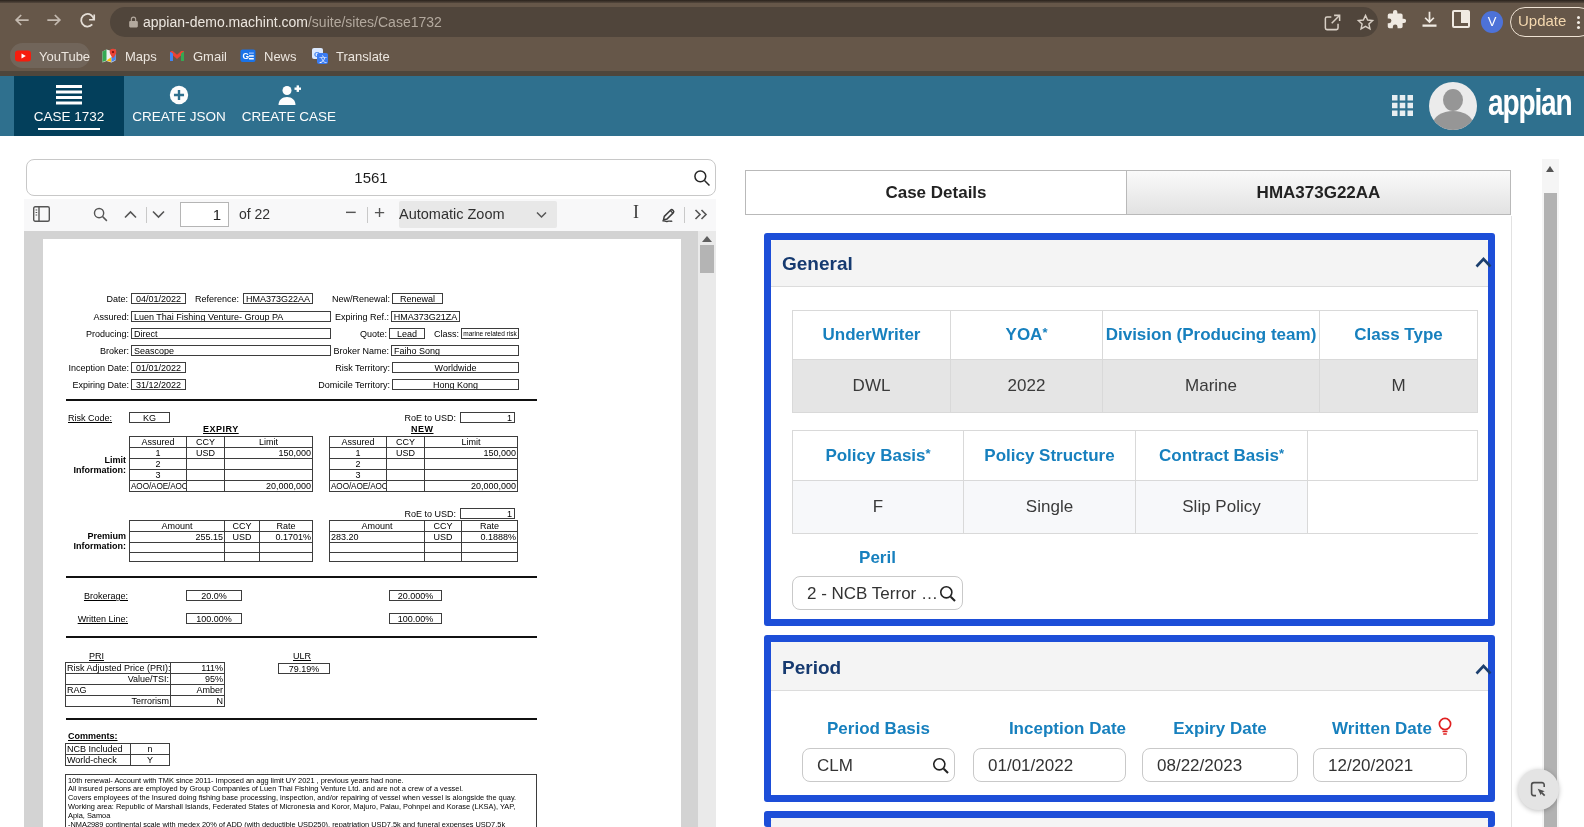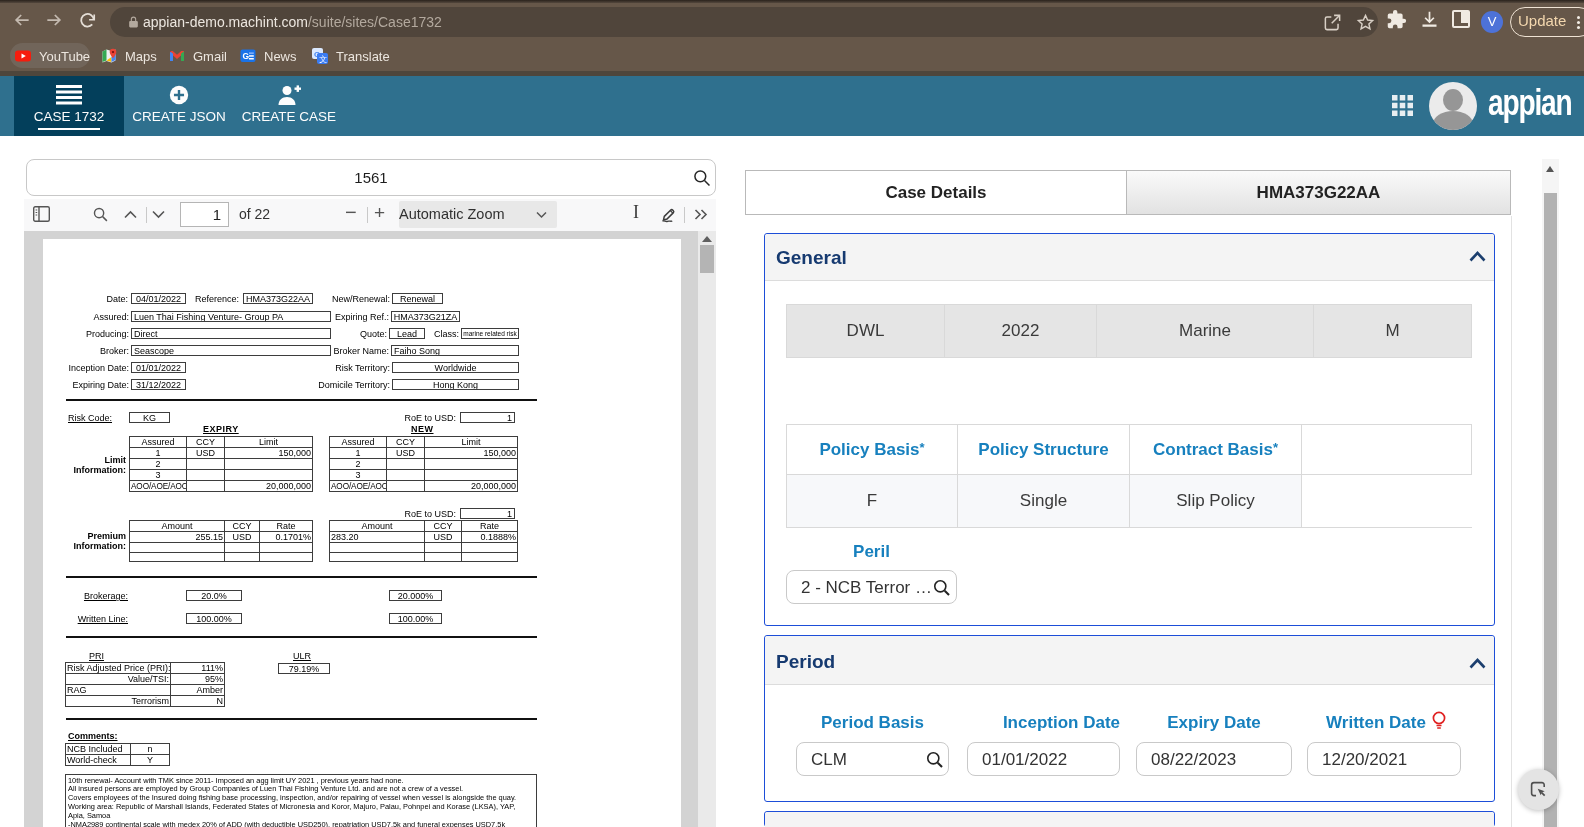--- a/index.html
+++ b/index.html
@@ -46,21 +46,21 @@
   .fbc { text-align:center; } .fbr { text-align:right; padding-right:2px; } .fbl { padding-left:2px; }
   .thick { position:absolute; left:23px; width:471px; height:2px; background:#111; }
   .ptab { position:absolute; border-collapse:collapse; table-layout:fixed; font-size:9px; }
   .ptab td { border:1px solid #3d3d3d; padding:0 1px; height:9.5px; overflow:hidden;
     white-space:nowrap; text-align:center; }
   .ul { text-decoration:underline; }
   .b { font-weight:bold; }
   
   .tab { position:absolute; top:170px; height:45px; border:1px solid #b9b9b9; font-size:17px;
     font-weight:bold; color:#222; text-align:center; line-height:43px; }
-  .card { position:absolute; left:764px; width:731px; background:#fff; border:1px solid #1d4ed8;
+  .card { position:absolute; left:764px; width:731px; background:#fff; border:7px solid #1d4ed8;
     border-radius:3px; }
   .cardhead { position:absolute; left:0; top:0; width:100%; height:47px; background:#f4f4f4;
     border-bottom:1px solid #dcdcdc; border-radius:3px 3px 0 0; }
   .cardtitle { position:absolute; left:11px; top:13px; font-size:19px; font-weight:bold; color:#163a70; }
   .blueh { color:#1780be; font-weight:bold; font-size:17px; }
   .gtab { position:absolute; border-collapse:collapse; table-layout:fixed; }
   .gtab td { border:1px solid #d9d9d9; text-align:center; font-size:17px; }
   .inbox { position:absolute; height:34px; border:1px solid #c9c9c9; border-radius:8px; background:#fff;
     font-size:17px; color:#333; line-height:33px; padding-left:14px; }
   
@@ -501,20 +501,26 @@
       <path d="M1.5 9.5L8.5 2l7 7.5"></path>
     </svg>
   <table class="gtab" style="left:21px;top:70px;width:686px">
     <colgroup>
         <col style="width:158px">
         <col style="width:152px">
         <col style="width:217px">
         <col>
       </colgroup>
     <tbody>
+        <tr style="height:49px">
+          <td class="blueh">UnderWriter</td>
+          <td class="blueh">YOA<span style="font-size:13px;vertical-align:3px">*</span></td>
+          <td class="blueh">Division (Producing team)</td>
+          <td class="blueh">Class&nbsp;Type</td>
+        </tr>
     <tr style="height:53px;background:#e5e5e5;color:#3a3a3a">
           <td>DWL</td>
           <td>2022</td>
           <td>Marine</td>
           <td>M</td>
         </tr>
   </tbody>
     </table>
   <table class="gtab" style="left:21px;top:190px;width:686px">
     <colgroup>

